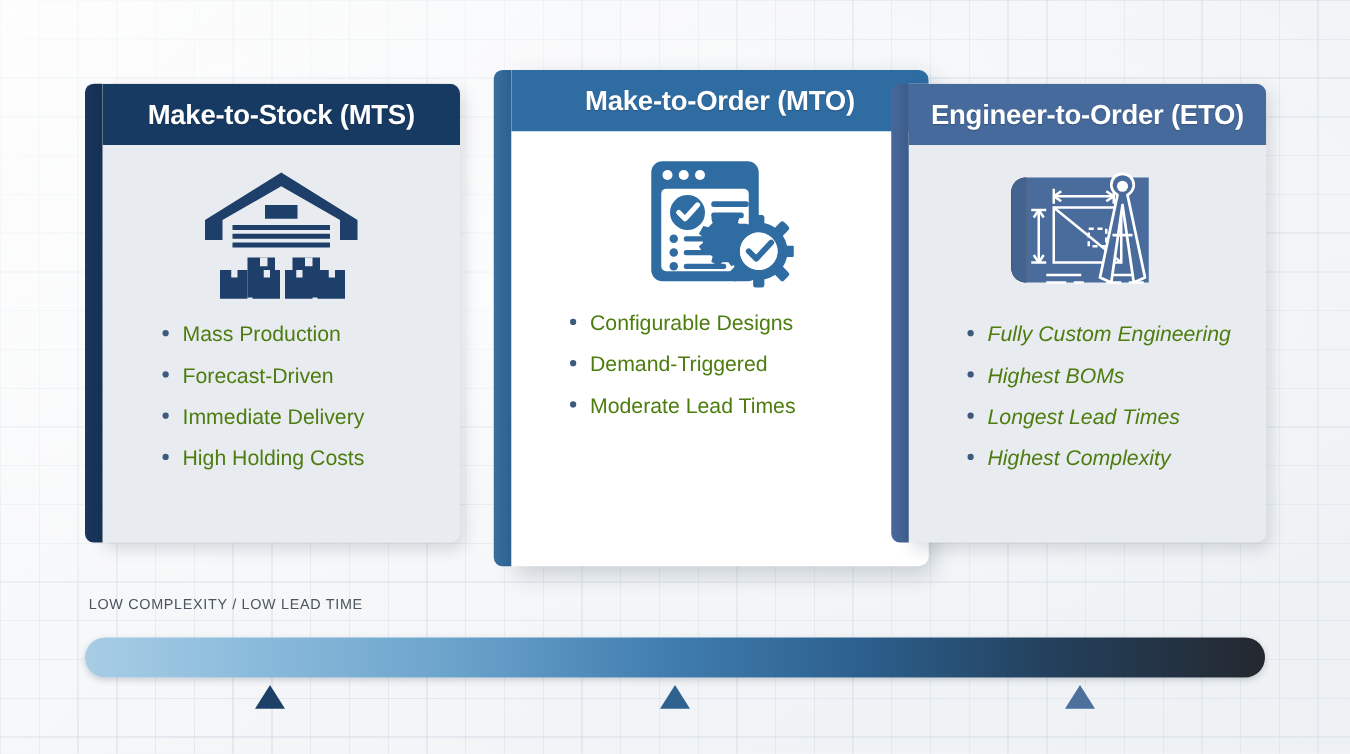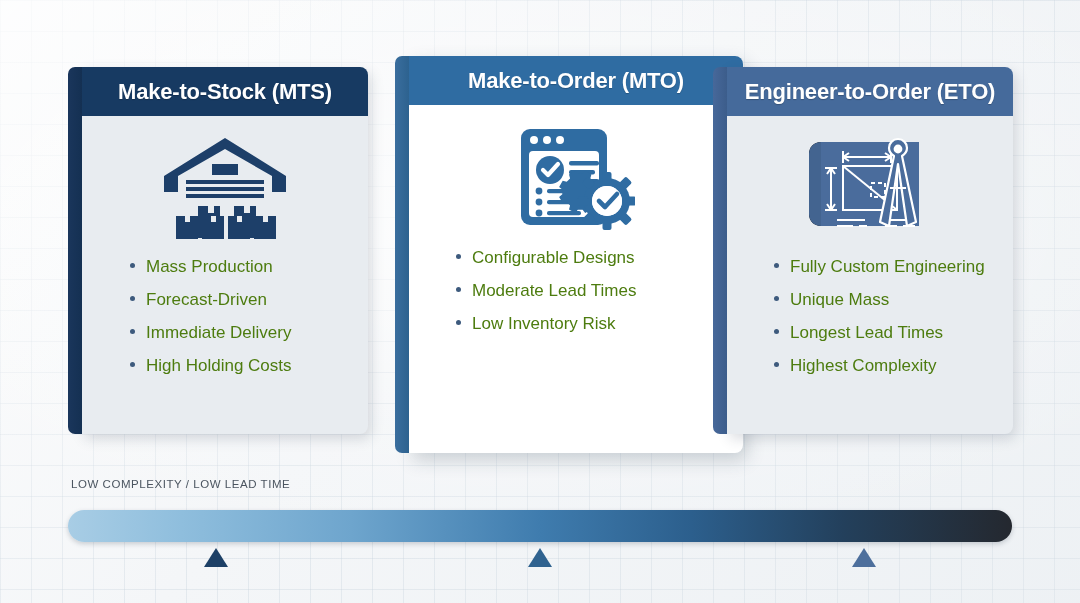--- a/index.html
+++ b/index.html
@@ -130,21 +130,21 @@
   #card-mto .card-body   { background: #ffffff; box-shadow: 4px 7px 18px rgba(40,56,75,0.21); }
   #card-mto .card-header { background: #2f6ca2; }
   #card-mto .card-title  { font-size: 22px; }
   #card-mto .bullets     { margin-left: 47px; text-align: center; }
 
   
   #card-eto            { left: 713px; top: 67px;  width: 300px; height: 367px; }
   #card-eto .card-accent { background: linear-gradient(to right,#4a6displaced,#3d5f8a); background: linear-gradient(to right,#47689a,#3c5d8b); }
   #card-eto .card-body   { background: #e8ecf0; }
   #card-eto .card-header { background: #446severe; background: #44699c; background: #456a9b; }
-  #card-eto .bullets     { margin-left: 47px; }
+  #card-eto .bullets     { margin-left: 47px; font-style: italic; }
 
   
   #spectrum {
     position: absolute;
     left: 68px;
     top: 478px;
     width: 944px;
     z-index: 2;
   }
   .scale-labels {
@@ -314,25 +314,25 @@
             </g>
           </svg>
         </div>
         <ul class="bullets">
           <li>
               <span class="dot"></span>
               <span>Configurable Designs</span>
             </li>
           <li>
               <span class="dot"></span>
+              <span>Demand-Triggered</span>
+            </li>
+          <li>
+              <span class="dot"></span>
               <span>Moderate Lead Times</span>
-            </li>
-          <li>
-              <span class="dot"></span>
-              <span>Low Inventory Risk</span>
             </li>
         </ul>
       </div>
     </div>
   </div>
 
   <div class="card" id="card-eto">
     <div class="card-accent"></div>
     <div class="card-body">
       <div class="card-header">
@@ -376,21 +376,21 @@
             </g>
           </svg>
         </div>
         <ul class="bullets">
           <li>
               <span class="dot"></span>
               <span>Fully Custom Engineering</span>
             </li>
           <li>
               <span class="dot"></span>
-              <span>Unique Mass</span>
+              <span>Highest BOMs</span>
             </li>
           <li>
               <span class="dot"></span>
               <span>Longest Lead Times</span>
             </li>
           <li>
               <span class="dot"></span>
               <span>Highest Complexity</span>
             </li>
         </ul>

